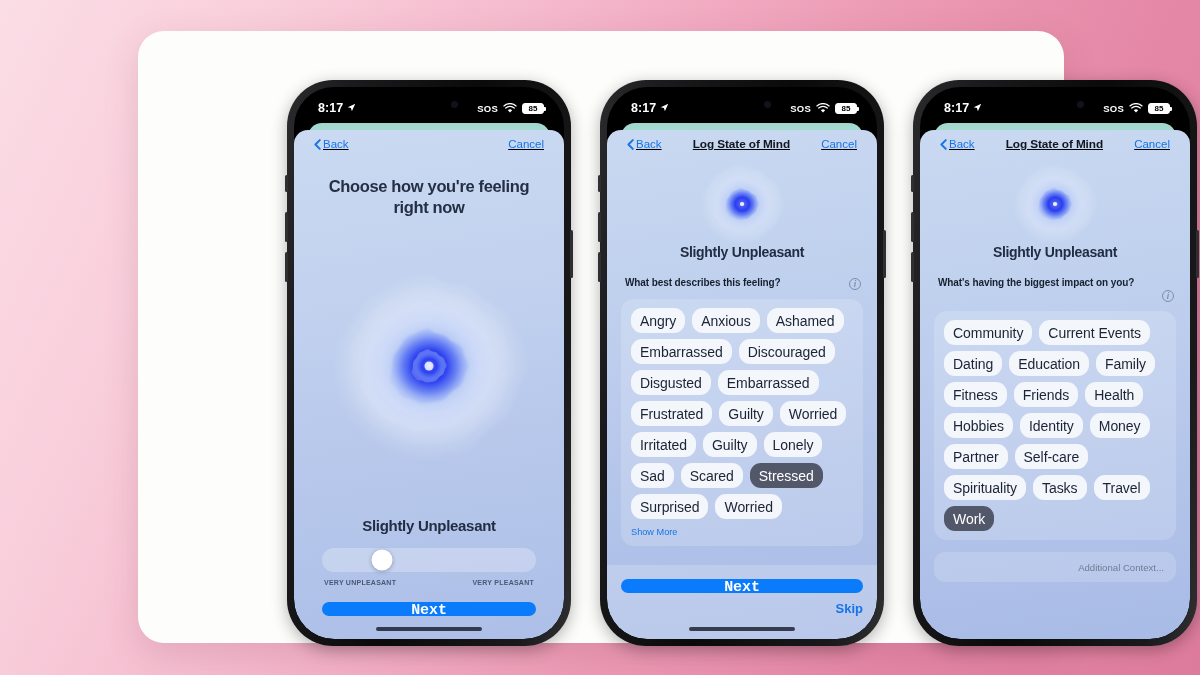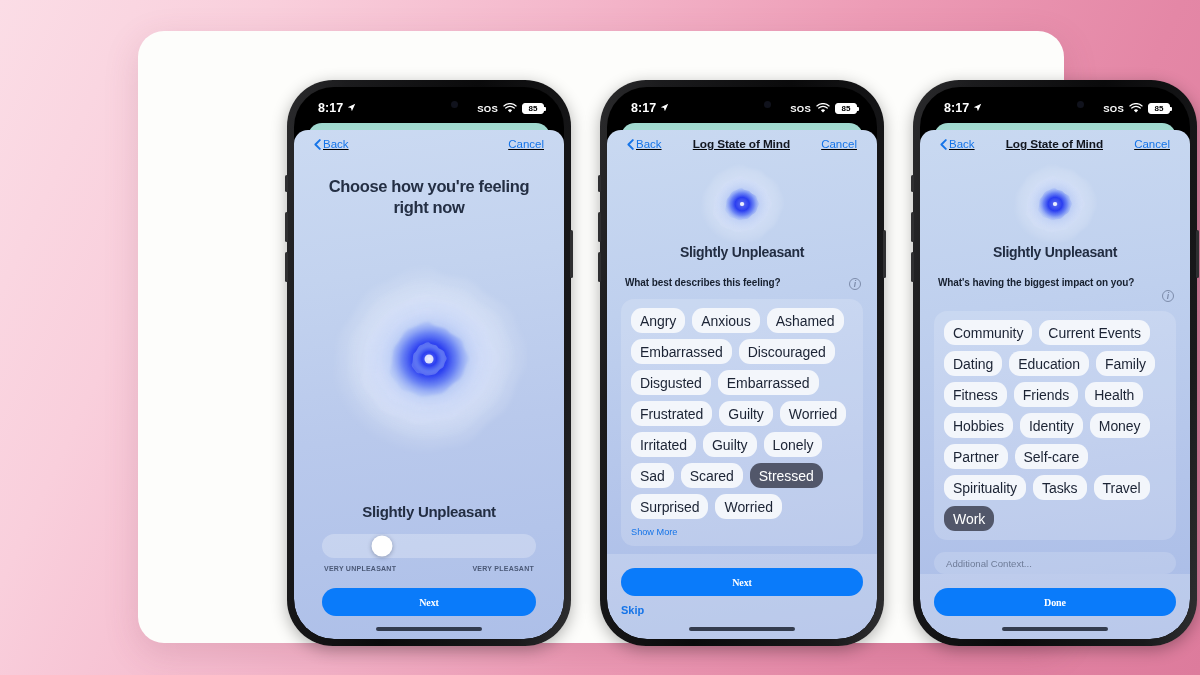--- a/index.html
+++ b/index.html
@@ -144,23 +144,23 @@
     width: 21px; height: 21px; border-radius: 50%;
     background: #fff; box-shadow: 0 1px 4px rgba(30,40,70,.35);
   }
   .track-labels {
     display: flex; justify-content: space-between;
     font-size: 7px; font-weight: 800; letter-spacing: .25px;
     color: #4a5876; margin-top: 7px; padding: 0 2px;
   }
   .btn-zone { padding: 16px 10px 0; }
   .btn-primary {
-    display: block; width: 100%; height: 28px;
+    display: block; width: 100%; height: 14px;
     background: #0a7bfa; color: #fff; border: none; border-radius: 16px;
-    font-family: Liberation Serif, serif; font-size: 10px; font-weight: 700;
+    font-family: Liberation Mono, monospace; font-size: 15px; font-weight: 700;
     letter-spacing: -.1px; cursor: pointer;
   }
   .home-ind {
     margin: 11px auto 8px; width: 106px; height: 4px;
     border-radius: 3px; background: #1c2333; opacity: .85;
   }
 
   
   .p-body { flex: 1; display: flex; flex-direction: column; min-height: 0; }
   .blob-sm-wrap { display: flex; justify-content: center; margin-top: 4px; }
@@ -200,30 +200,30 @@
   }
   .tag.sel { background: #52576a; color: #fff; }
   .show-more {
     margin-top: 8px; color: #1574e8; font-size: 9.2px; font-weight: 500;
     cursor: pointer;
   }
   .ctx-field {
     margin: 12px 14px 0; height: 30px; border-radius: 11px;
     background: rgba(255,255,255,.16);
     display: flex; align-items: center; padding: 0 12px;
-    font-size: 9.6px; color: #6e7b97;
+    font-size: 9.6px; color: #6e7b97; justify-content: flex-end;
   }
   .footer {
     margin-top: auto; flex: 0 0 auto;
     background: rgba(255,255,255,.20);
     padding: 14px 14px 0;
   }
   .skip {
-    display: block; text-align: left; color: #1574e8;
-    font-size: 11px; font-weight: 600; margin-top: 8px; cursor: pointer;
+    display: block; text-align: right; color: #1574e8;
+    font-size: 13px; font-weight: 600; margin-top: 8px; cursor: pointer;
   }
 </style>
 </head>
 <body>
 
 <svg width="0" height="0" style="position:absolute" aria-hidden="true">
   <defs>
     <radialGradient id="gCore" cx="50%" cy="50%" r="50%">
       <stop offset="0%" stop-color="#e8ecff"></stop>
       <stop offset="16%" stop-color="#4a5cf0"></stop>
@@ -501,22 +501,18 @@
                 <span class="tag">Tasks</span>
                 <span class="tag">Travel</span>
                 <span class="tag sel">Work</span>
               </div>
           </div>
 
           <div class="ctx-field">
             <span>Additional Context...</span>
           </div>
 
-          <div class="footer">
-            <button class="btn-primary">Done</button>
-            <div class="home-ind"></div>
-          </div>
         </div>
       </div>
     </div>
   </div>
 
 </div>
 
 </body></html>

